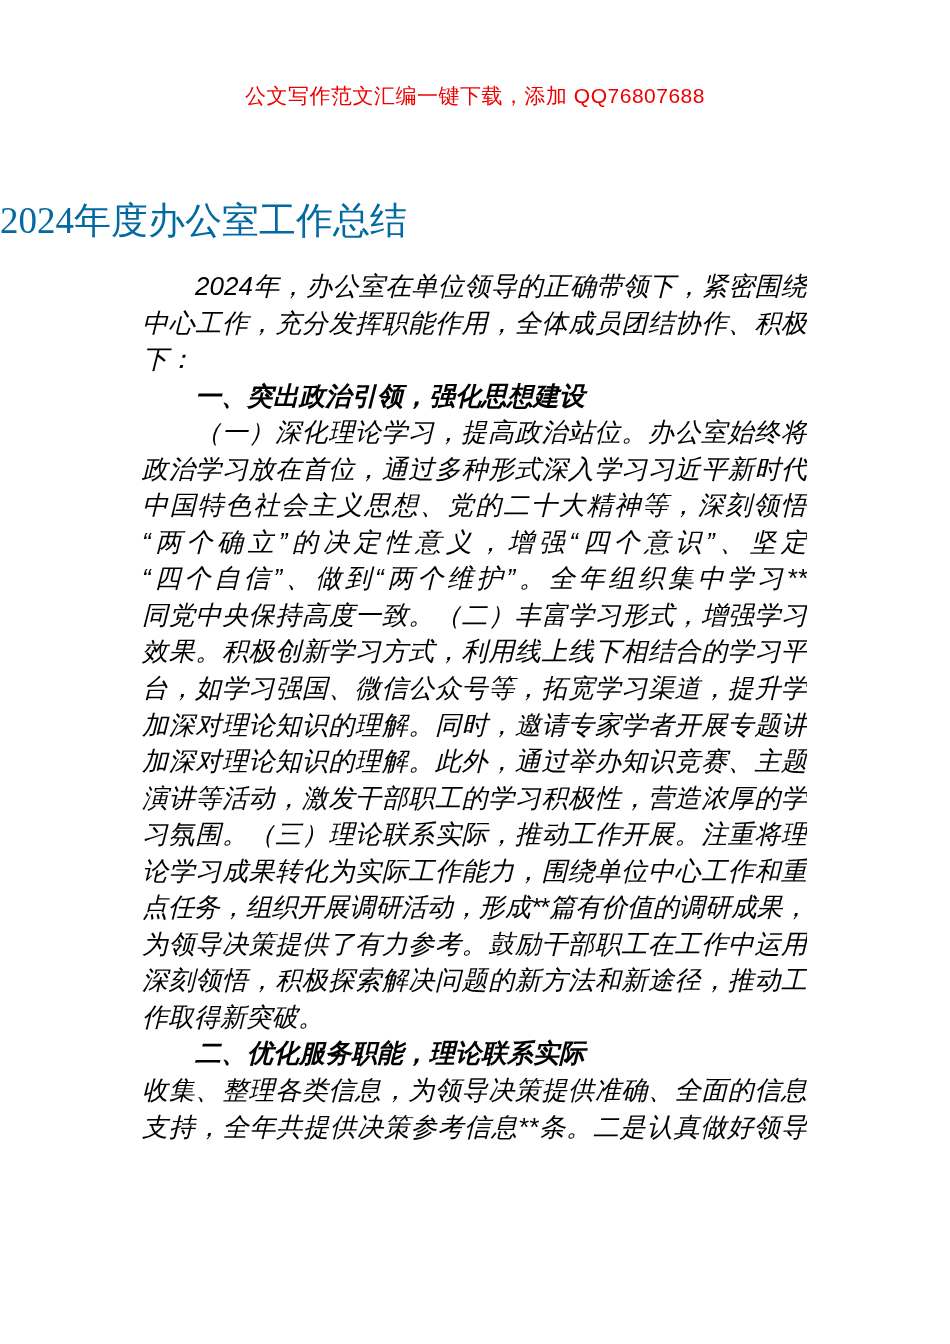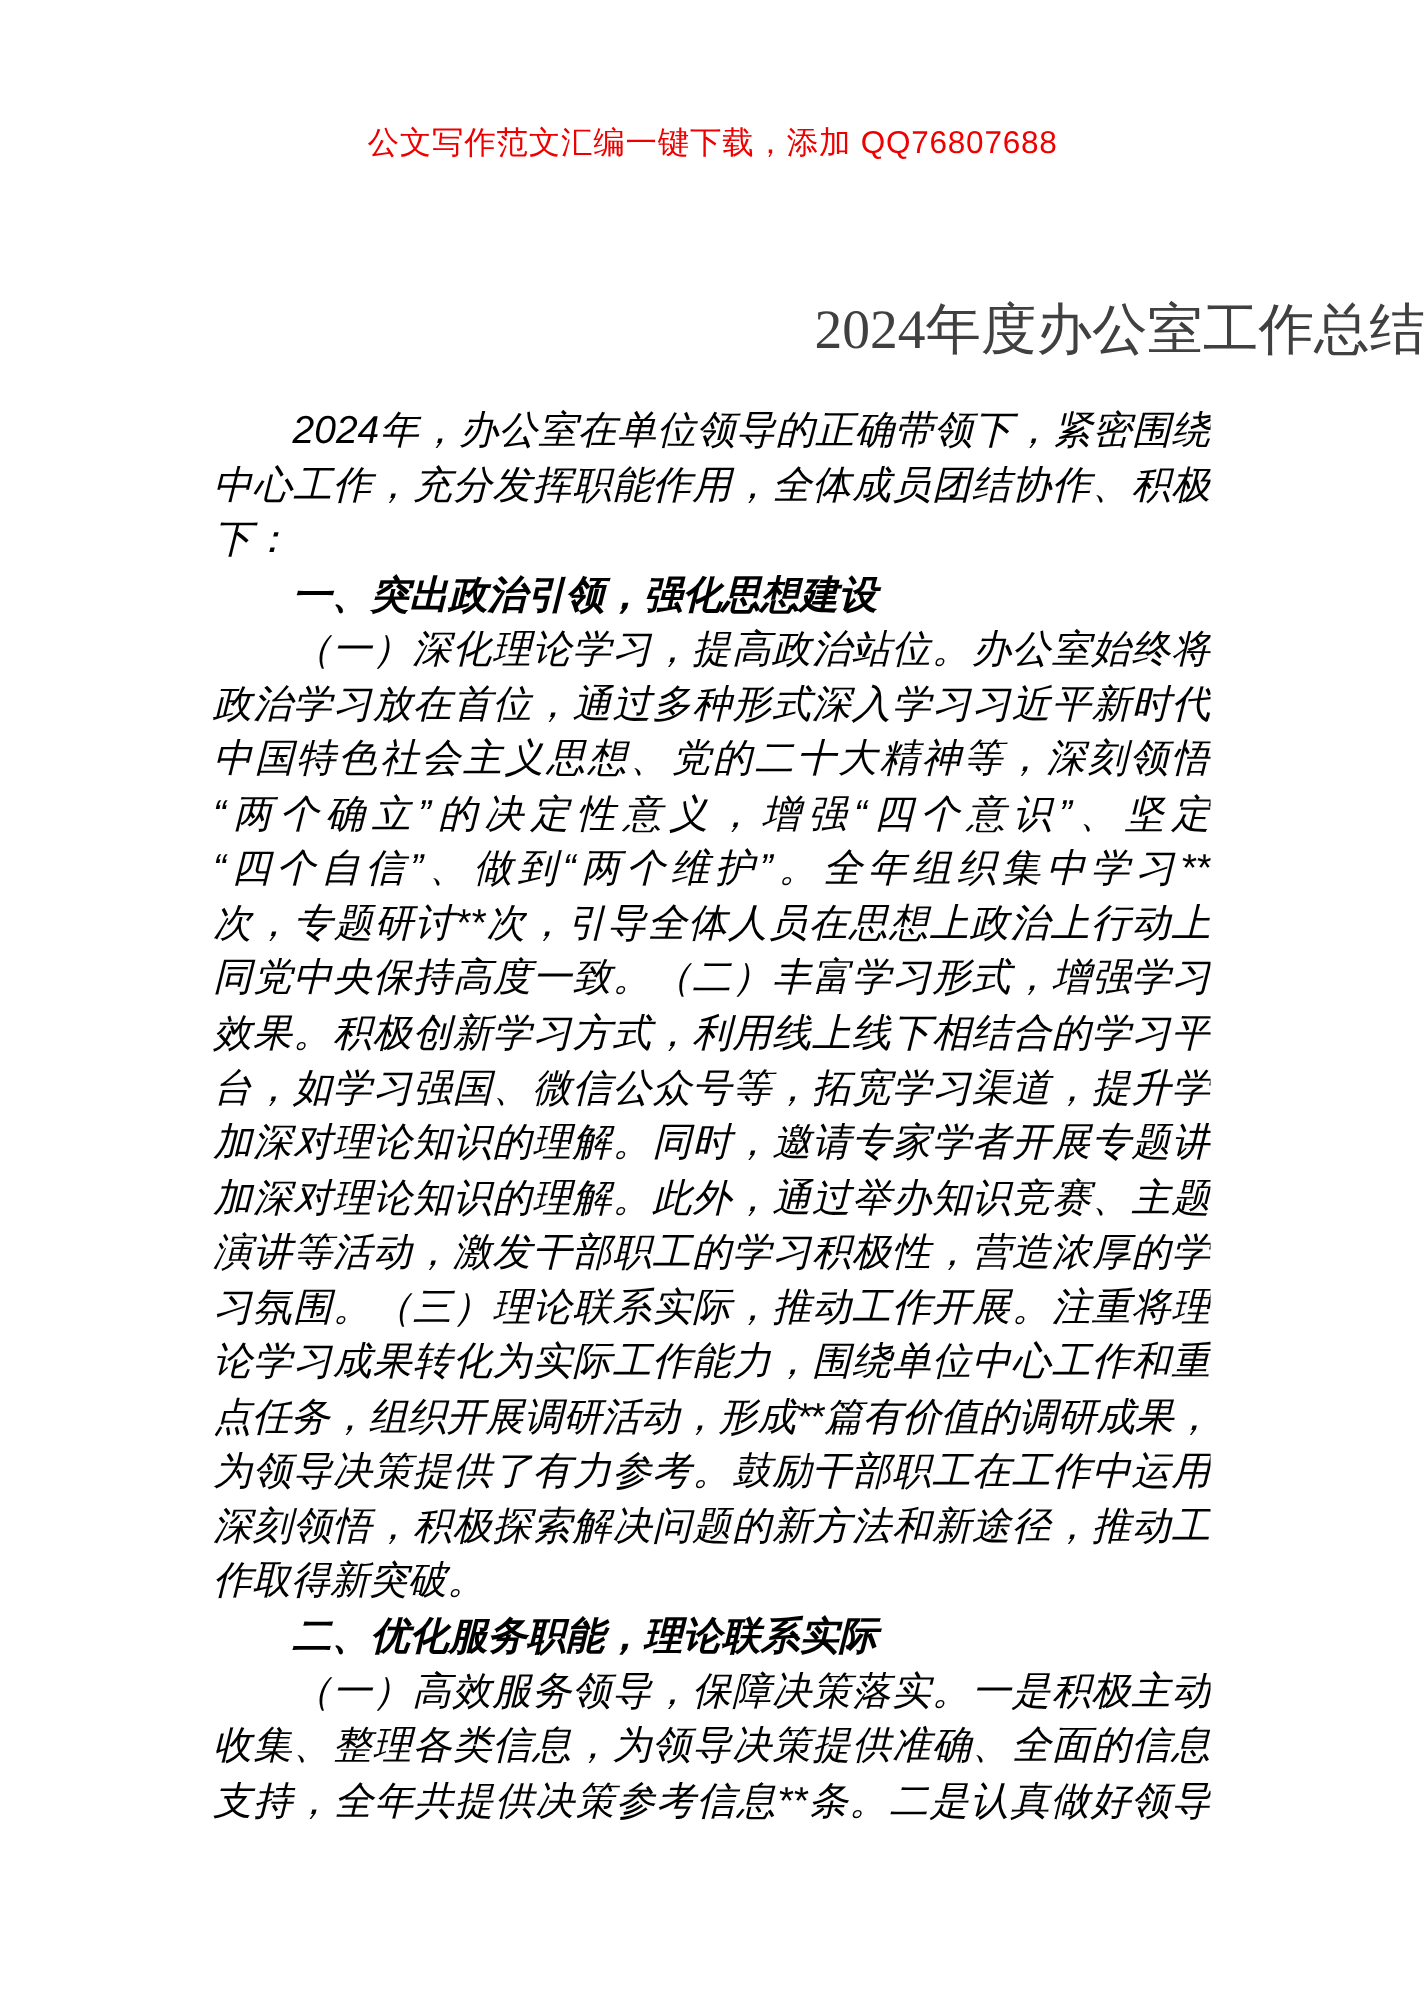--- a/index.html
+++ b/index.html
@@ -22,26 +22,26 @@
     font-size: 21px;
     line-height: 26px;
     font-weight: 500;
     letter-spacing: 0.5px;
   }
   .doc-title {
     position: absolute;
     top: 200px;
     left: 0;
     width: 100%;
-    text-align: right;
+    text-align: left;
     font-size: 37px;
     line-height: 42px;
     font-family: "Liberation Serif", serif;
     font-weight: 400;
-    color: #404040;
+    color: #0369a1;
   }
   .doc-body {
     position: absolute;
     top: 268px;
     left: 142px;
     width: 665px;
   }
   .line {
     height: 36.55px;
     line-height: 36.55px;
@@ -69,31 +69,29 @@
   <div class="doc-body" id="doc-body">
       <div class="line stretch indent">2024年，办公室在单位领导的正确带领下，紧密围绕</div>
       <div class="line stretch">中心工作，充分发挥职能作用，全体成员团结协作、积极</div>
       <div class="line">下：</div>
       <div class="line indent bold">一、突出政治引领，强化思想建设</div>
       <div class="line stretch indent">（一）深化理论学习，提高政治站位。办公室始终将</div>
       <div class="line stretch">政治学习放在首位，通过多种形式深入学习习近平新时代</div>
       <div class="line stretch">中国特色社会主义思想、党的二十大精神等，深刻领悟</div>
       <div class="line stretch">“两个确立”的决定性意义，增强“四个意识”、坚定</div>
       <div class="line stretch">“四个自信”、做到“两个维护”。全年组织集中学习**</div>
-      <div class="line stretch">次，专题研讨**次，引导全体人员在思想上政治上行动上</div>
       <div class="line stretch">同党中央保持高度一致。（二）丰富学习形式，增强学习</div>
       <div class="line stretch">效果。积极创新学习方式，利用线上线下相结合的学习平</div>
       <div class="line stretch">台，如学习强国、微信公众号等，拓宽学习渠道，提升学</div>
       <div class="line stretch">加深对理论知识的理解。同时，邀请专家学者开展专题讲座</div>
       <div class="line stretch">加深对理论知识的理解。此外，通过举办知识竞赛、主题</div>
       <div class="line stretch">演讲等活动，激发干部职工的学习积极性，营造浓厚的学</div>
       <div class="line stretch">习氛围。（三）理论联系实际，推动工作开展。注重将理</div>
       <div class="line stretch">论学习成果转化为实际工作能力，围绕单位中心工作和重</div>
       <div class="line stretch tight">点任务，组织开展调研活动，形成**篇有价值的调研成果，</div>
       <div class="line stretch">为领导决策提供了有力参考。鼓励干部职工在工作中运用</div>
       <div class="line stretch">深刻领悟，积极探索解决问题的新方法和新途径，推动工</div>
       <div class="line">作取得新突破。</div>
       <div class="line indent bold">二、优化服务职能，理论联系实际</div>
-      <div class="line stretch indent">（一）高效服务领导，保障决策落实。一是积极主动</div>
       <div class="line stretch">收集、整理各类信息，为领导决策提供准确、全面的信息</div>
       <div class="line stretch">支持，全年共提供决策参考信息**条。二是认真做好领导</div>
     </div>
 </div>
 
 </body></html>

